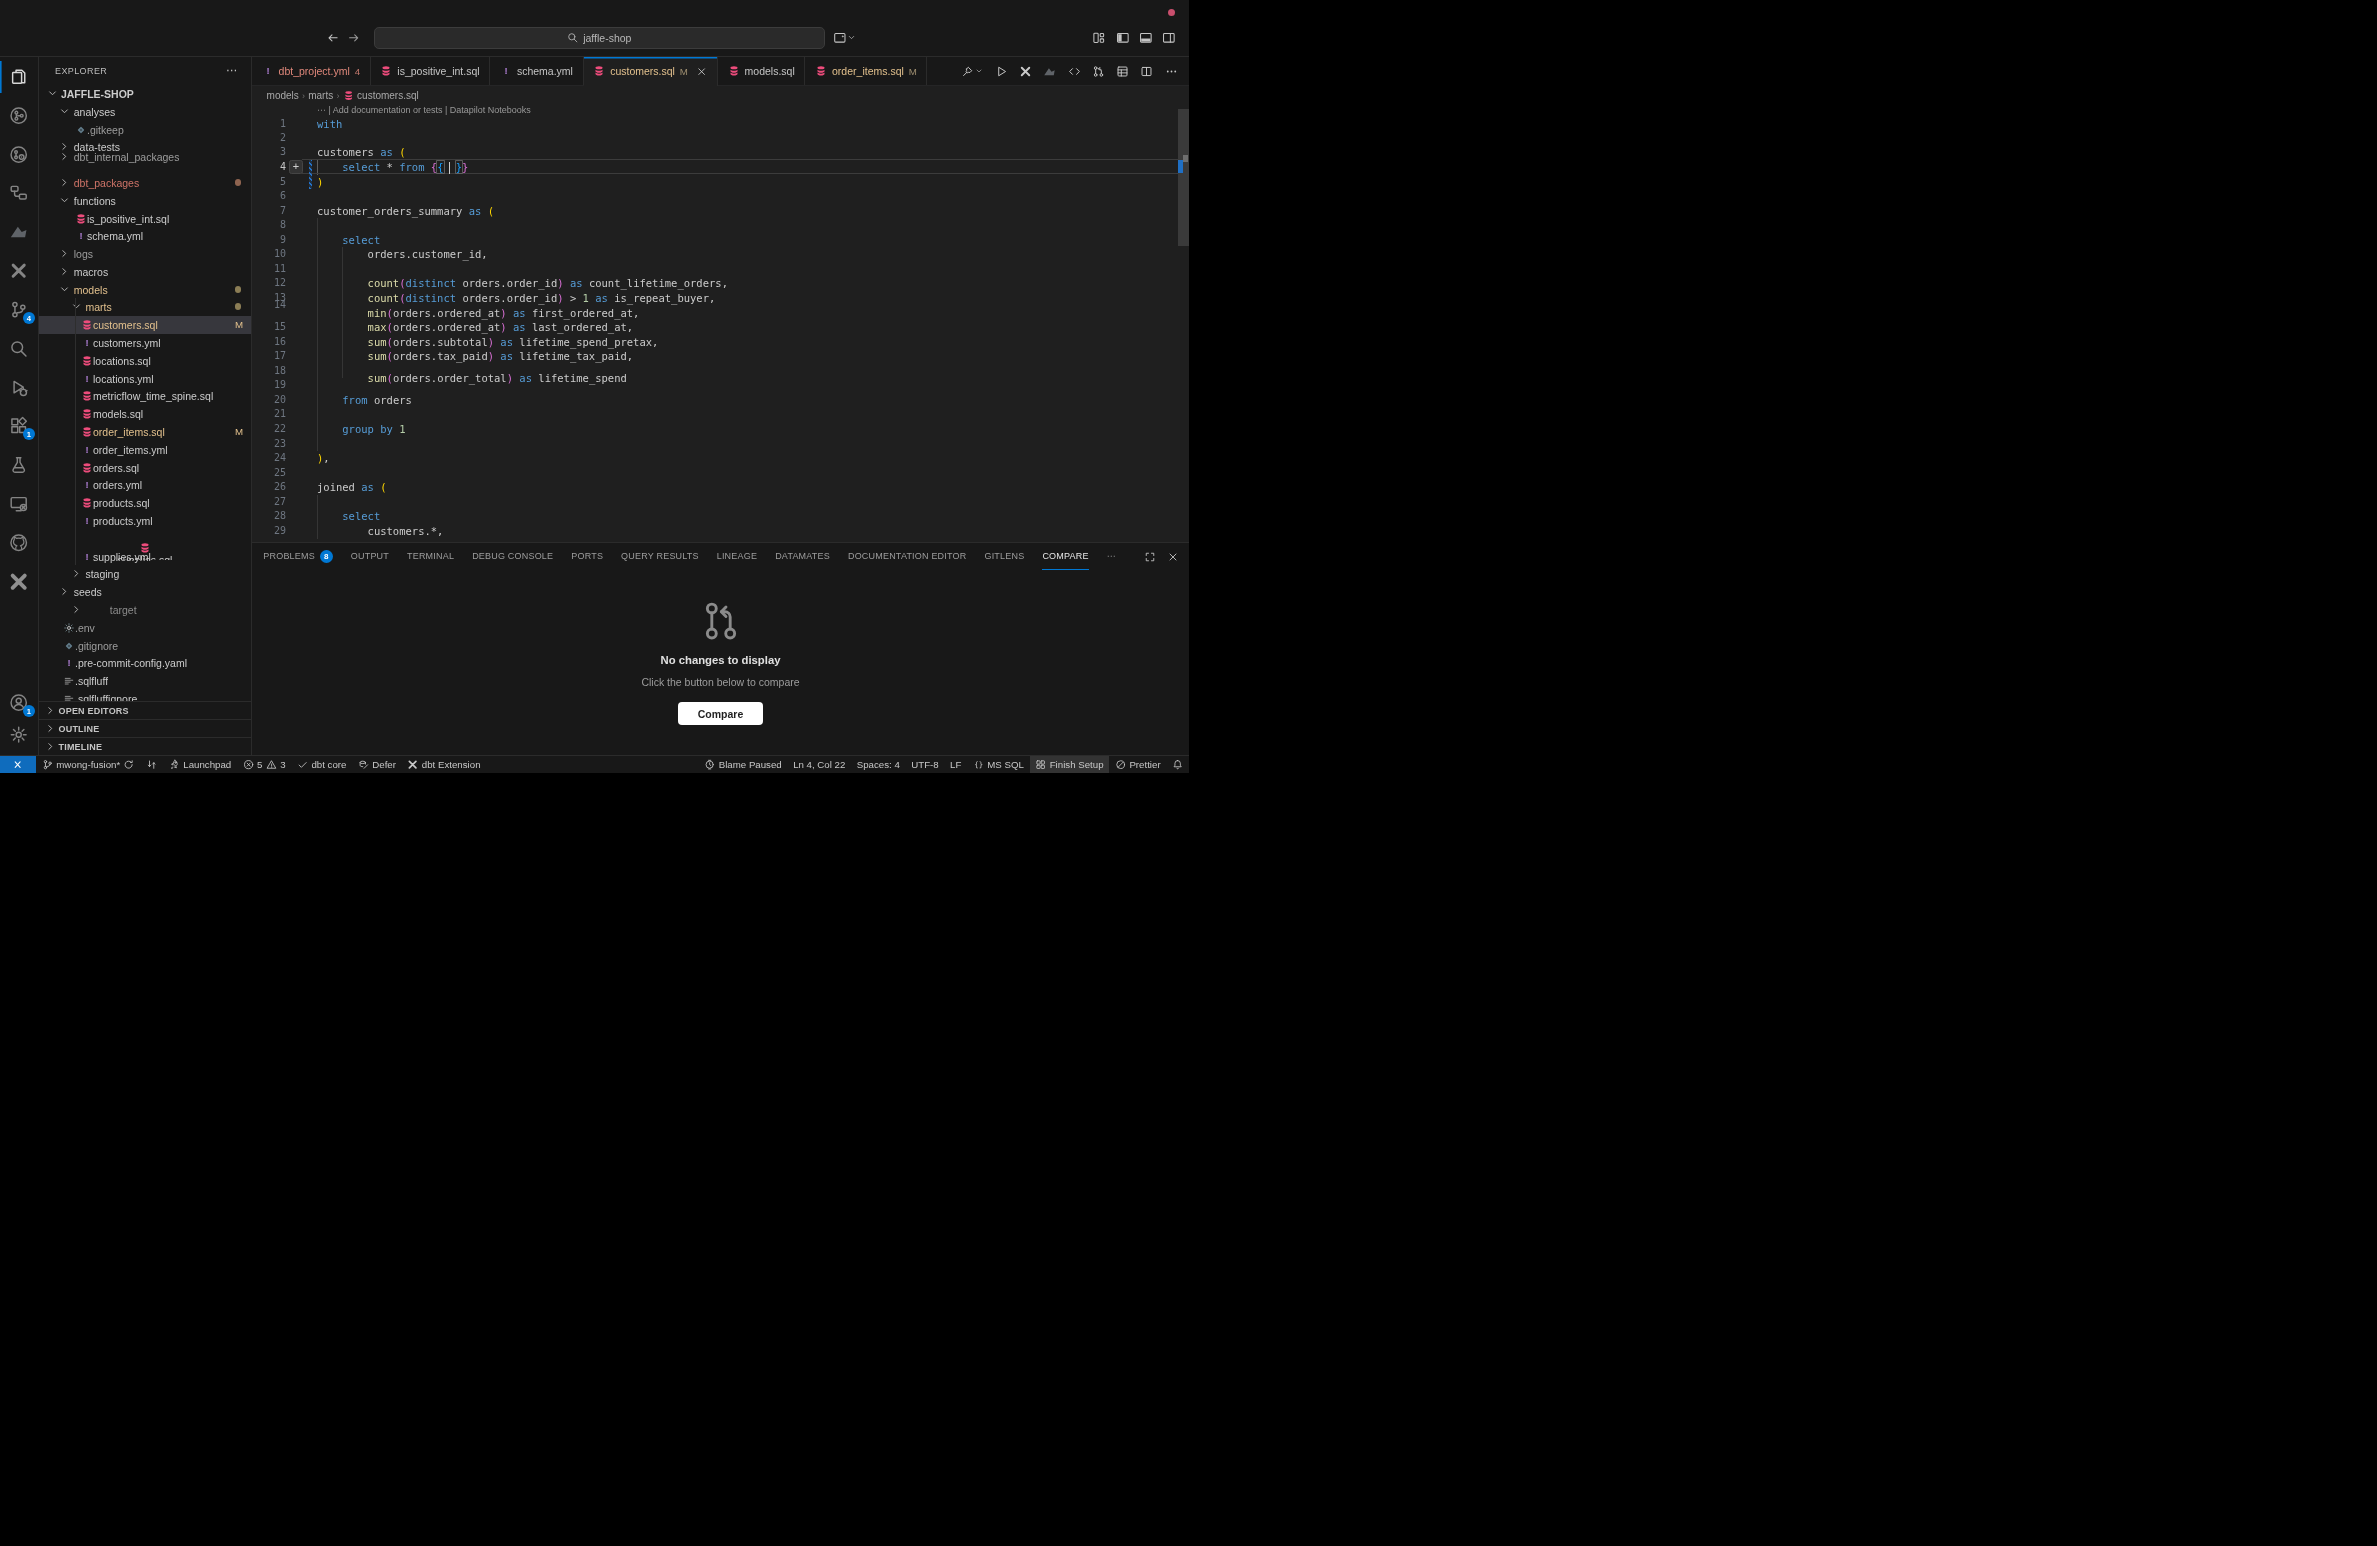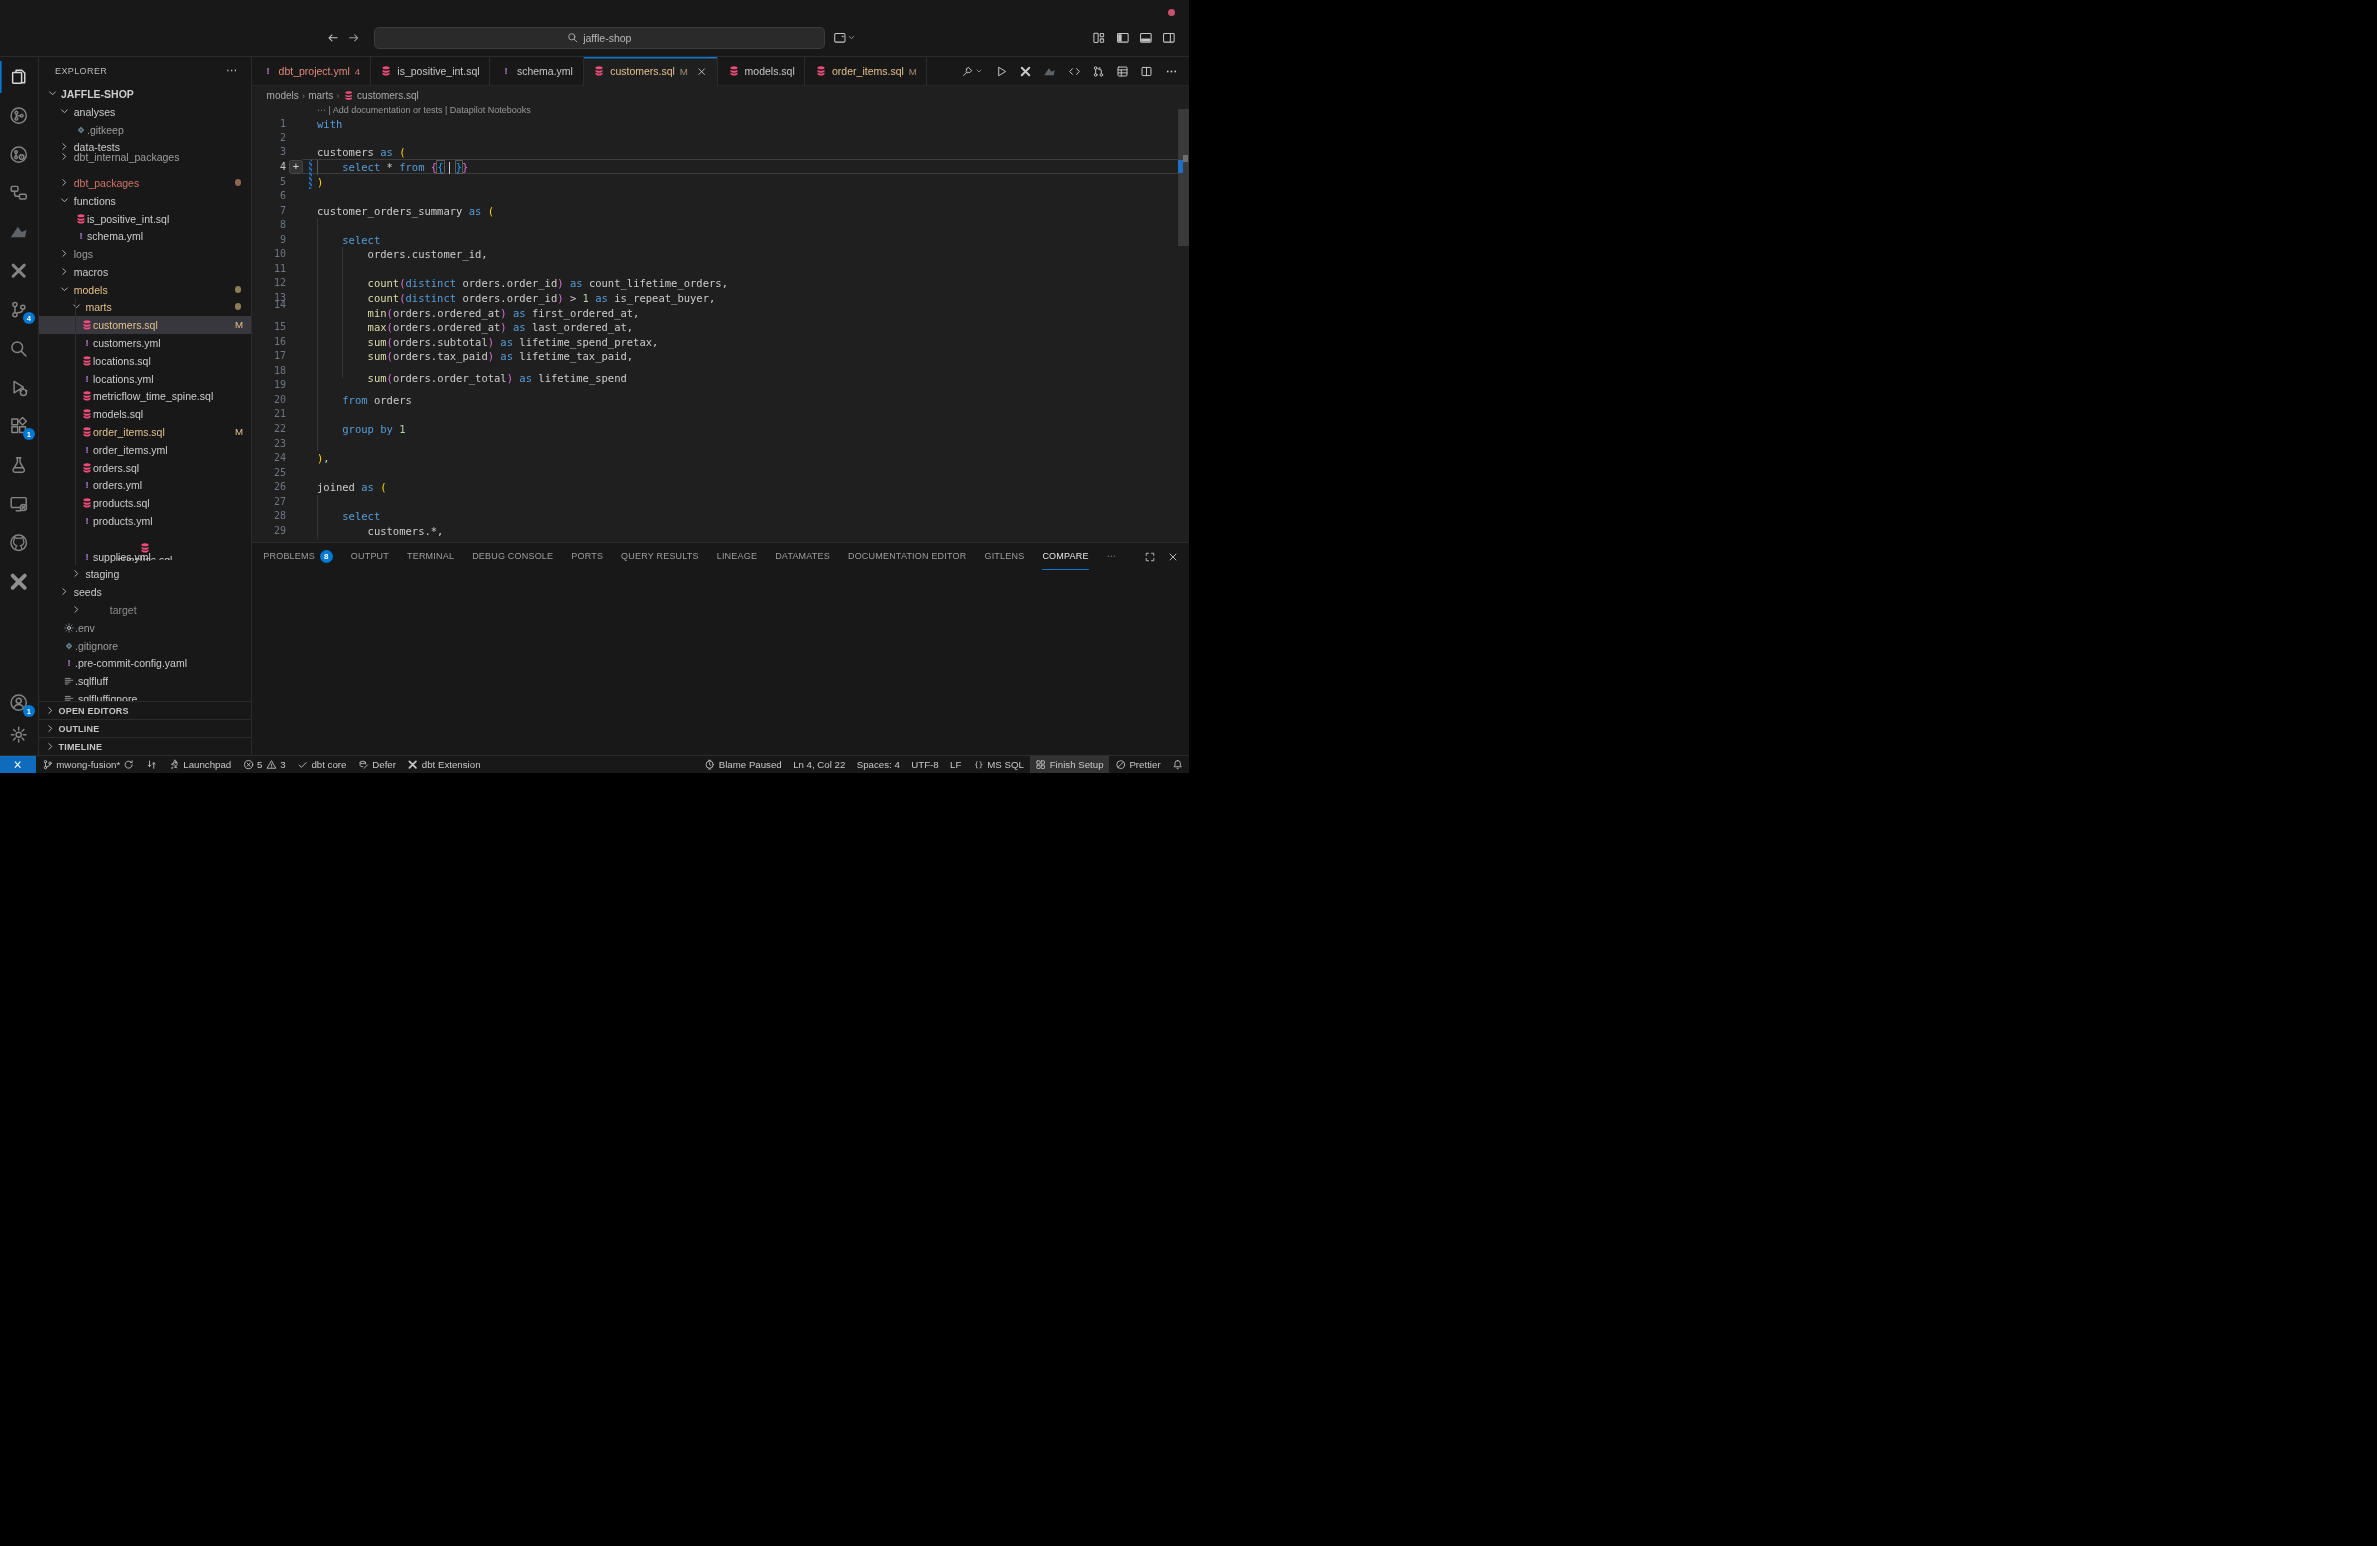--- a/index.html
+++ b/index.html
@@ -999,20 +999,34 @@
                   <path d="M6 3H3v3M13 6V3h-3M3 10v3h3M10 13h3v-3"></path>
                 </svg>
               </span>
               <span class="ic" style="width: 12px; height: 12px;">
                 <svg viewBox="0 0 16 16" fill="none" stroke="currentColor" stroke-width="1.2" stroke-linecap="round" stroke-linejoin="round">
                   <path d="M4 4l8 8M12 4l-8 8"></path>
                 </svg>
               </span>
             </div>
           </div>
+        <div class="pbody">
+          <span class="bigicon ic" style="width:42px;height:42px">
+              <svg viewBox="0 0 32 32" fill="none" stroke="currentColor" stroke-width="2.2" stroke-linecap="round" stroke-linejoin="round">
+                <circle cx="9" cy="6.5" r="3.4"></circle>
+                <circle cx="9" cy="25.5" r="3.4"></circle>
+                <circle cx="23" cy="25.5" r="3.4"></circle>
+                <path d="M9 9.9v12.2M23 22.1V13a4 4 0 00-4-4h-2.6"></path>
+                <path d="M19.8 5.4L16.2 9l3.6 3.6"></path>
+              </svg>
+            </span>
+          <div class="pb-title">No changes to display</div>
+          <div class="pb-sub">Click the button below to compare</div>
+          <button class="pb-btn">Compare</button>
+        </div>
       </div>
     </div>
   </div>
 
   <footer class="status">
     <div class="st-left" id="stLeft">
         <div class="st-item accent">
           <span class="ic" style="width: 11.3px; height: 11.3px;">
             <svg viewBox="0 0 16 16" fill="none" stroke="currentColor" stroke-width="1.2" stroke-linecap="round" stroke-linejoin="round">
               <path d="M4.5 4L8 8l-3.5 4M11.5 4L8 8l3.5 4" stroke-width="1.5"></path>

